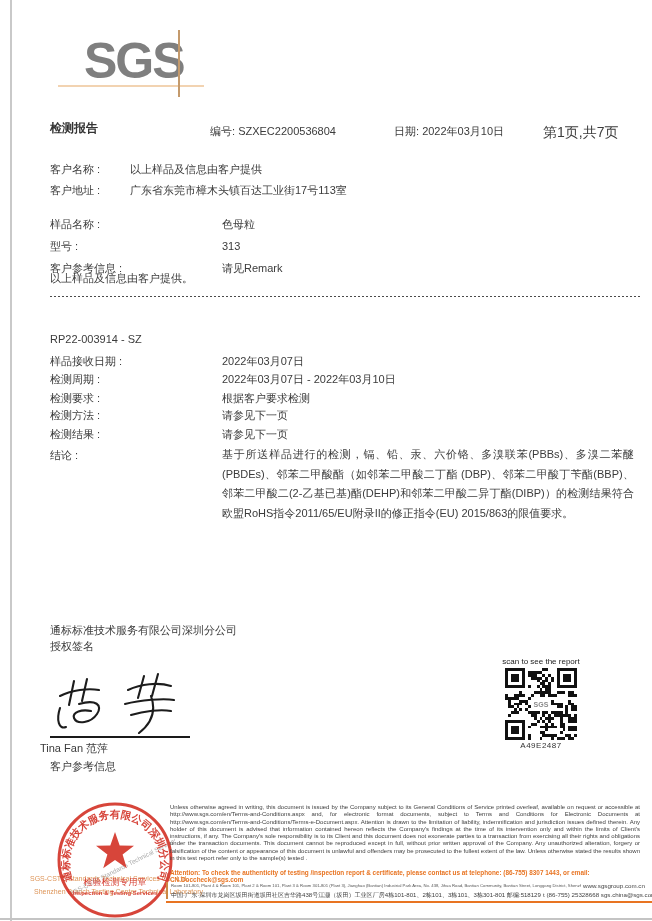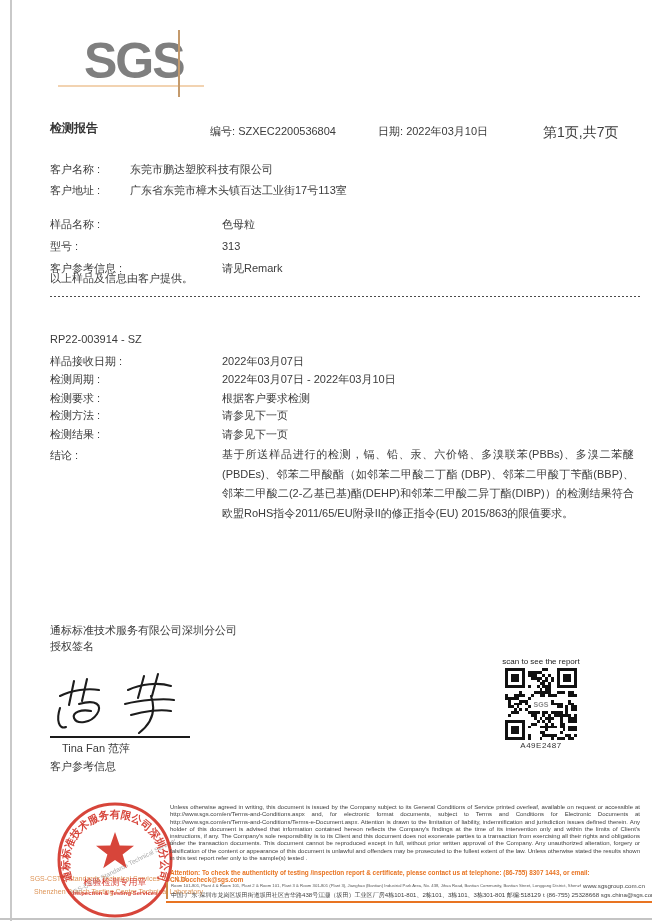--- a/index.html
+++ b/index.html
@@ -9,38 +9,38 @@
   
   .edge-left{left:10px;top:0;width:2px;height:921px;background:#c9c9c9;}
   .edge-bottom{left:0;top:918px;width:652px;height:2px;background:#c4c4c4;}
   
   .logo-text{left:84px;top:36px;font-size:50px;font-weight:bold;letter-spacing:-2px;color:#7f7f7f;line-height:1;}
   .logo-hline{left:58px;top:85px;width:146px;height:2px;background:#f2d3b1;}
   .logo-vline{left:178px;top:30px;width:2px;height:67px;background:#c49a6c;}
   
   .title{left:50px;top:120px;font-size:12px;font-weight:bold;color:#333;}
   .hno{left:210px;top:124px;font-size:11px;}
-  .hdate{left:378px;top:124px;font-size:11px;}
+  .hdate{left:394px;top:124px;font-size:11px;}
   .hpage{left:543px;top:124px;font-size:14px;}
   
   .row{position:absolute;left:50px;display:flex;font-size:11px;line-height:15px;}
   .lbl-s{width:80px;flex:none;}
   .lbl-l{width:172px;flex:none;}
   .val{white-space:nowrap;}
   .note{position:absolute;left:50px;font-size:11px;}
   .dashes{left:50px;top:296px;width:590px;height:1px;
           background:repeating-linear-gradient(90deg,#4a4a4a 0 2px,transparent 2px 4px);}
   .concl-lbl{left:50px;top:448px;font-size:11px;}
   .concl-txt{left:222px;top:445px;width:412px;font-size:11px;line-height:19.6px;text-align:justify;}
   
   .sig-company{left:50px;top:623px;font-size:11px;}
   .sig-auth{left:50px;top:639px;font-size:11px;}
   .sig-svg{left:52px;top:672px;}
   .sig-line{left:50px;top:736px;width:140px;height:2px;background:#1a1a1a;}
-  .sig-name{left:62px;top:741px;font-size:11px;}
+  .sig-name{left:40px;top:741px;font-size:11px;}
   .sig-title{left:50px;top:759px;font-size:11px;}
   
   .qr-block{left:494px;top:657px;width:94px;text-align:center;}
   .qr-caption{font-size:8px;color:#222;margin-bottom:2px;}
   .qr-code{width:72px;height:72px;margin:0 auto;position:relative;}
   .qr-id{font-size:8px;color:#333;margin-top:1px;letter-spacing:.5px;}
   
   .stamp{left:55px;top:800px;width:120px;height:120px;opacity:.93;}
   .co-en1{left:30px;top:875px;font-size:7px;color:#dd9457;white-space:nowrap;}
   .co-en2{left:34px;top:888px;font-size:7px;color:#dd9457;white-space:nowrap;}
@@ -74,21 +74,21 @@
     <span>SZXEC2200536804</span>
   </div>
   <div class="abs hdate">
     <span>日期:</span>
     <span>2022年03月10日</span>
   </div>
   <div class="abs hpage">第1页,共7页</div>
 
   <div class="row" style="top:162px">
     <span class="lbl-s">客户名称 :</span>
-    <span class="val">东莞市鹏达塑胶科技有限公司</span>
+    <span class="val">以上样品及信息由客户提供</span>
   </div>
   <div class="row" style="top:183px">
     <span class="lbl-s">客户地址 :</span>
     <span class="val">广东省东莞市樟木头镇百达工业街17号113室</span>
   </div>
 
   <div class="row" style="top:217px">
     <span class="lbl-l">样品名称 :</span>
     <span class="val">色母粒</span>
   </div>

